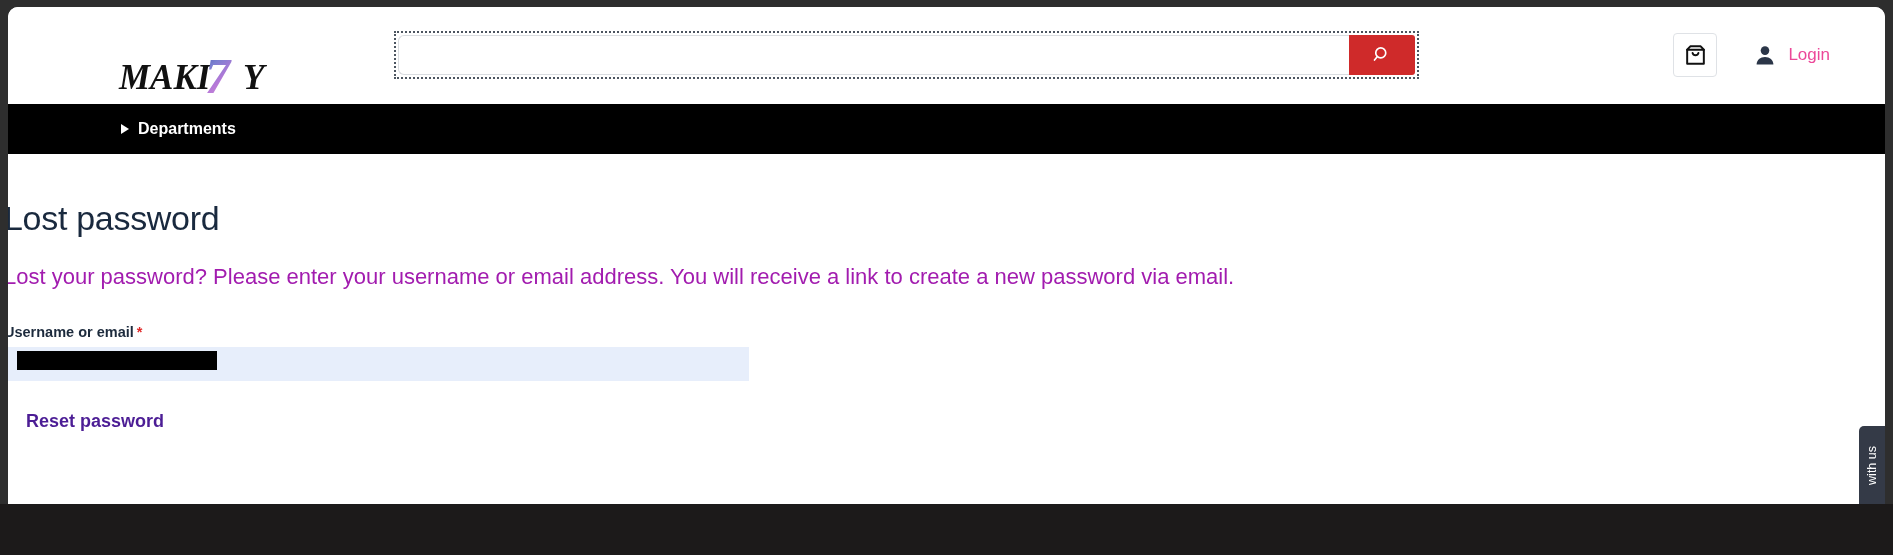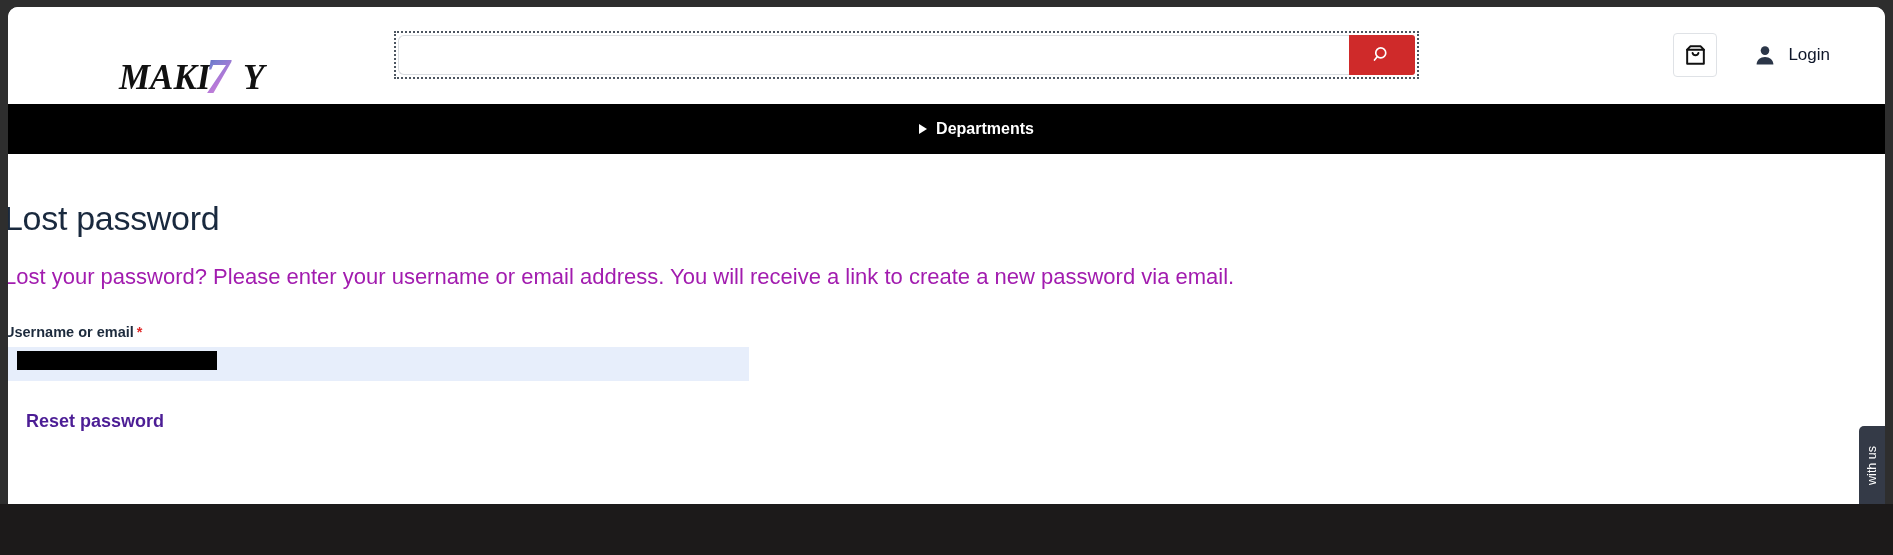--- a/index.html
+++ b/index.html
@@ -138,33 +138,32 @@
 
   #login-link {
     display: flex;
     align-items: center;
     gap: 11px;
     text-decoration: none;
     cursor: pointer;
   }
   #login-label {
     font-size: 17px;
-    color: #0f172a;
+    color: #ec4899;
     font-family: "Liberation Sans", sans-serif;
   }
 
   
   #main-nav {
     width: 100%;
     height: 50px;
     background: #000000;
     display: flex;
     align-items: center;
     padding-left: 113px;
-    justify-content: center;
   }
 
   #departments-item {
     display: flex;
     align-items: center;
     gap: 9px;
     color: #ffffff;
     font-size: 16px;
     font-weight: bold;
     cursor: pointer;

